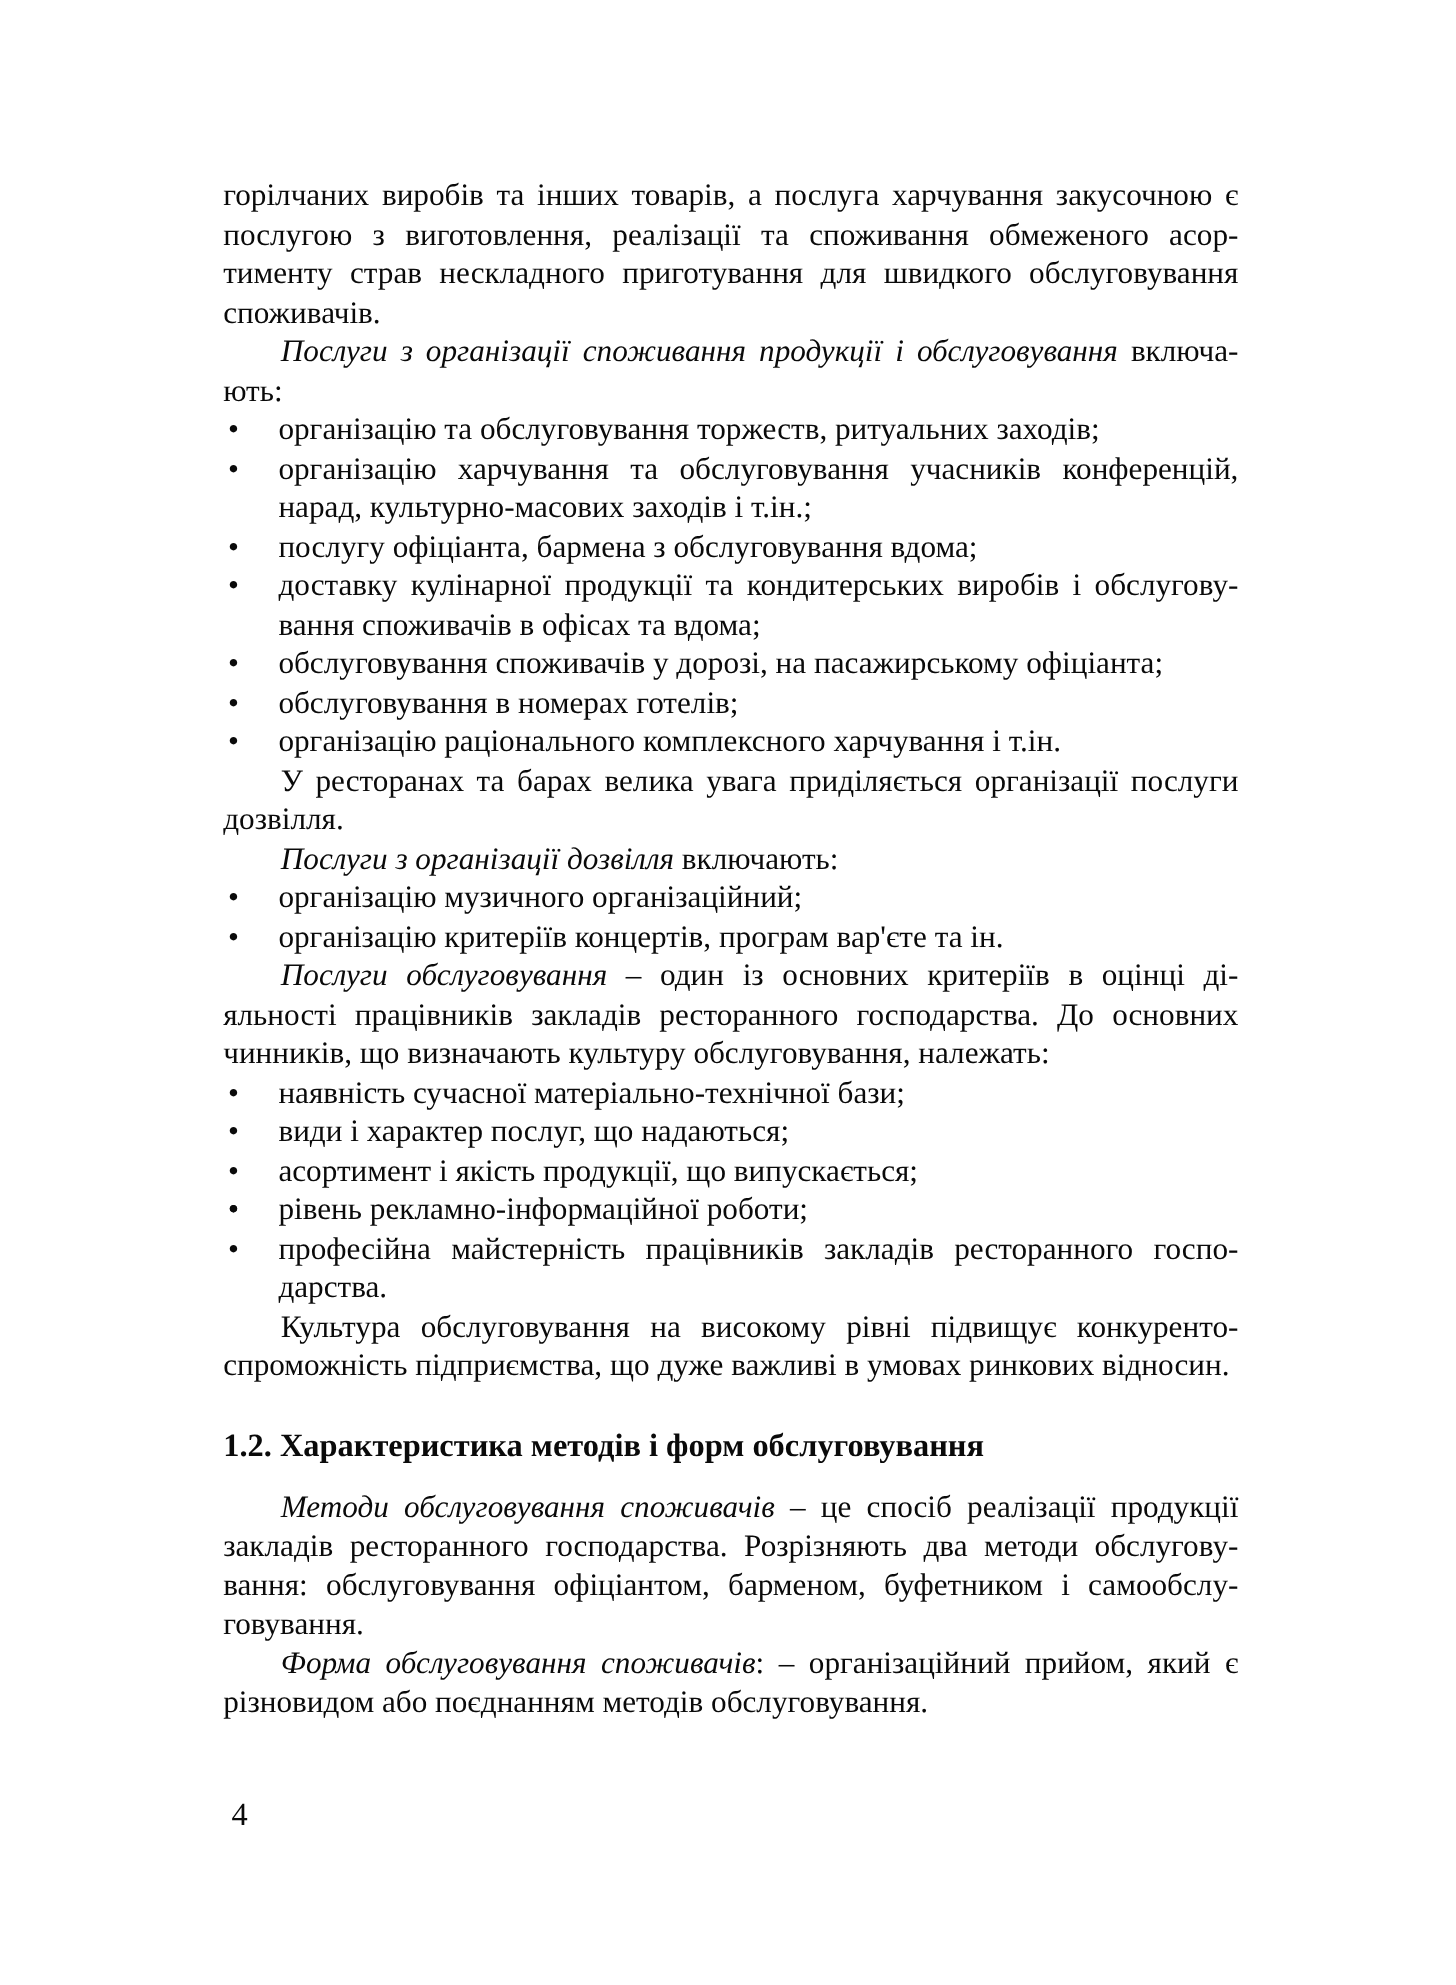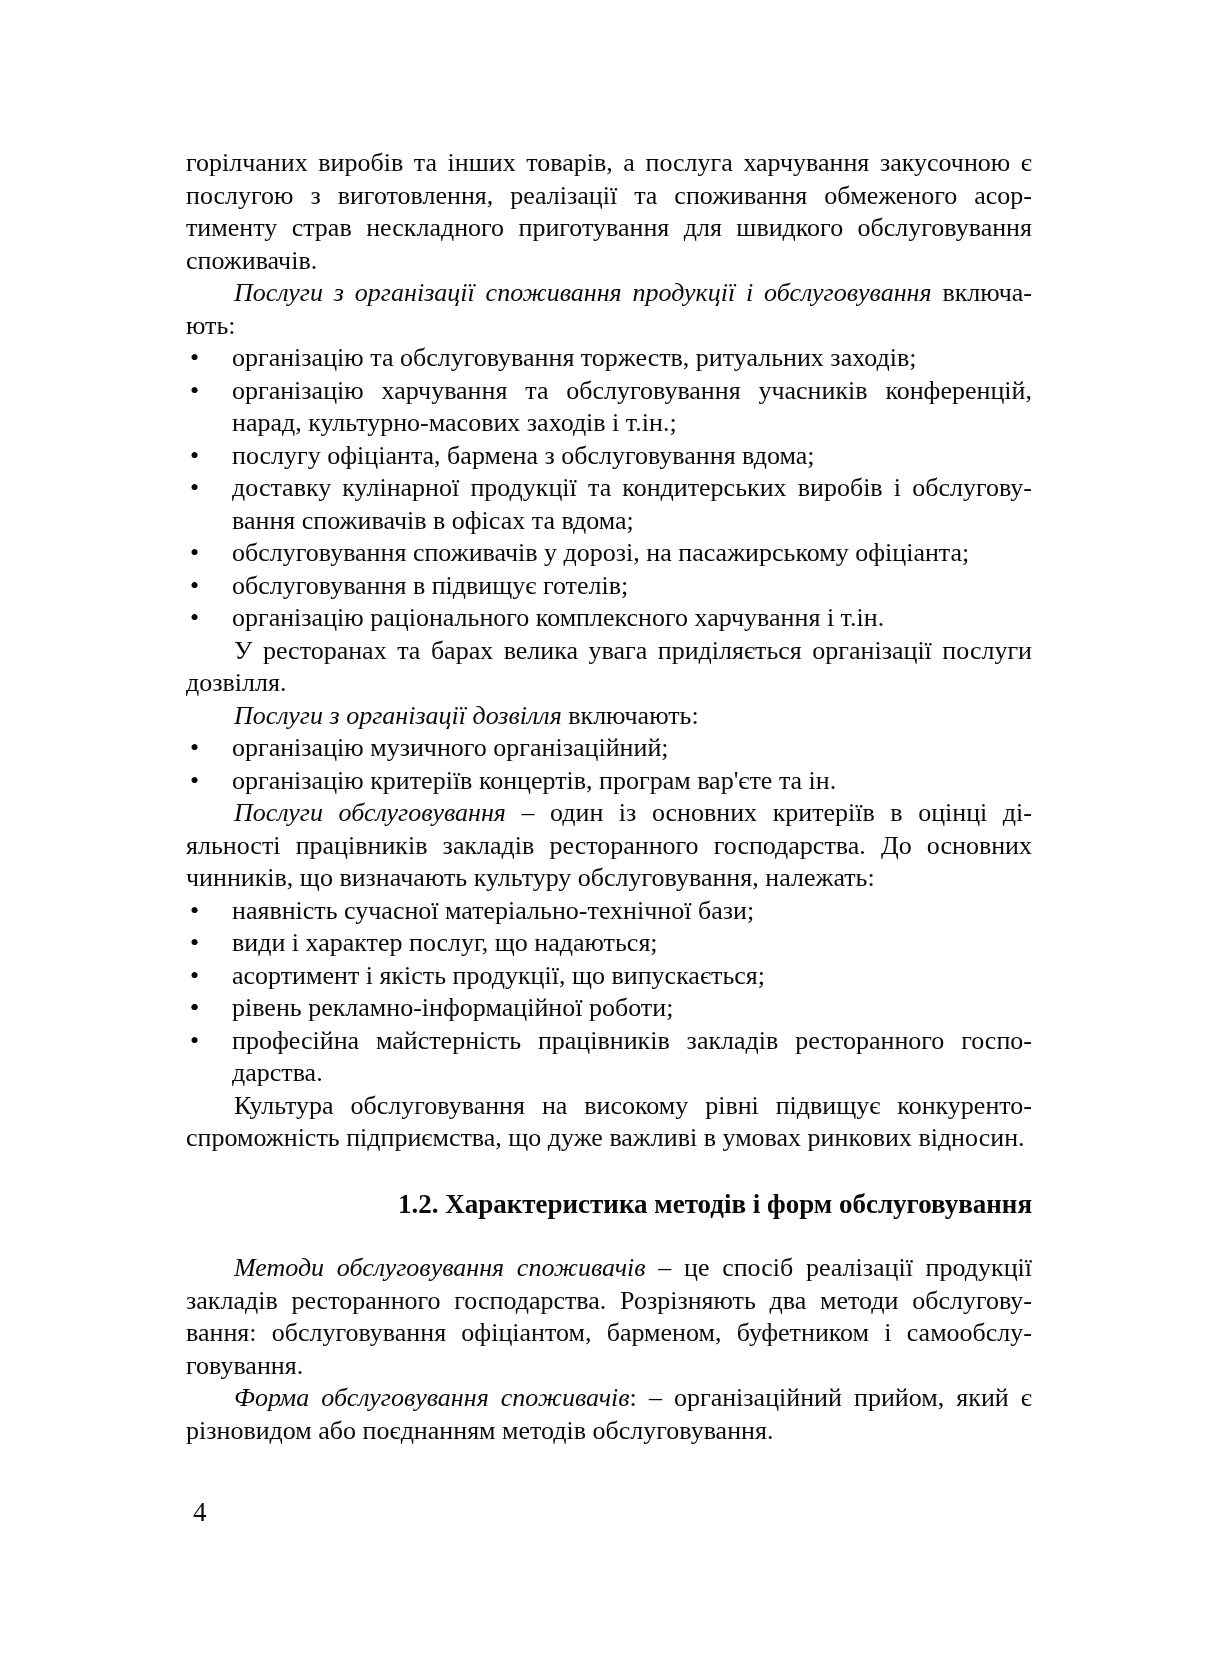--- a/index.html
+++ b/index.html
@@ -47,22 +47,22 @@
   }
   .bullet-item .marker {
     position: absolute;
     left: 4px;
     top: 0;
   }
   h2.section-heading {
     font-size: 27px;
     line-height: 32.5px;
     font-weight: bold;
-    text-align: right;
-    margin: 33px 0 32px 0;
+    text-align: left;
+    margin: 33px 0 20px 0;
     text-indent: 0;
   }
   .page-number {
     position: absolute;
     left: 193px;
     top: 1496px;
     font-size: 27px;
     line-height: 32px;
   }
 </style>
@@ -75,21 +75,21 @@
     <p class="para noindent">горілчаних виробів та інших товарів, а послуга харчування закусочною є послугою з виготовлення, реалізації та споживання обмеженого асор­тименту страв нескладного приготування для швидкого обслуговування споживачів.</p>
 
     <p class="para"><span class="lead-italic">Послуги з організації споживання продукції і обслуговування</span><span> включа­ють:</span></p>
 
     <div class="bullet-list">
       <p class="bullet-item"><span class="marker">•</span><span>організацію та обслуговування торжеств, ритуальних заходів;</span></p>
       <p class="bullet-item"><span class="marker">•</span><span>організацію харчування та обслуговування учасників конференцій, нарад, культурно-масових заходів і т.ін.;</span></p>
       <p class="bullet-item"><span class="marker">•</span><span>послугу офіціанта, бармена з обслуговування вдома;</span></p>
       <p class="bullet-item"><span class="marker">•</span><span>доставку кулінарної продукції та кондитерських виробів і обслугову­вання споживачів в офісах та вдома;</span></p>
       <p class="bullet-item"><span class="marker">•</span><span>обслуговування споживачів у дорозі, на пасажирському офіціанта;</span></p>
-      <p class="bullet-item"><span class="marker">•</span><span>обслуговування в підвищує готелів;</span></p>
+      <p class="bullet-item"><span class="marker">•</span><span>обслуговування в номерах готелів;</span></p>
       <p class="bullet-item"><span class="marker">•</span><span>організацію раціонального комплексного харчування і т.ін.</span></p>
     </div>
 
     <p class="para">У ресторанах та барах велика увага приділяється організації послуги дозвілля.</p>
 
     <p class="para"><span class="lead-italic">Послуги з організації дозвілля</span><span> включають:</span></p>
 
     <div class="bullet-list">
       <p class="bullet-item"><span class="marker">•</span><span>організацію музичного організаційний;</span></p>
       <p class="bullet-item"><span class="marker">•</span><span>організацію критеріїв концертів, програм вар'єте та ін.</span></p>

